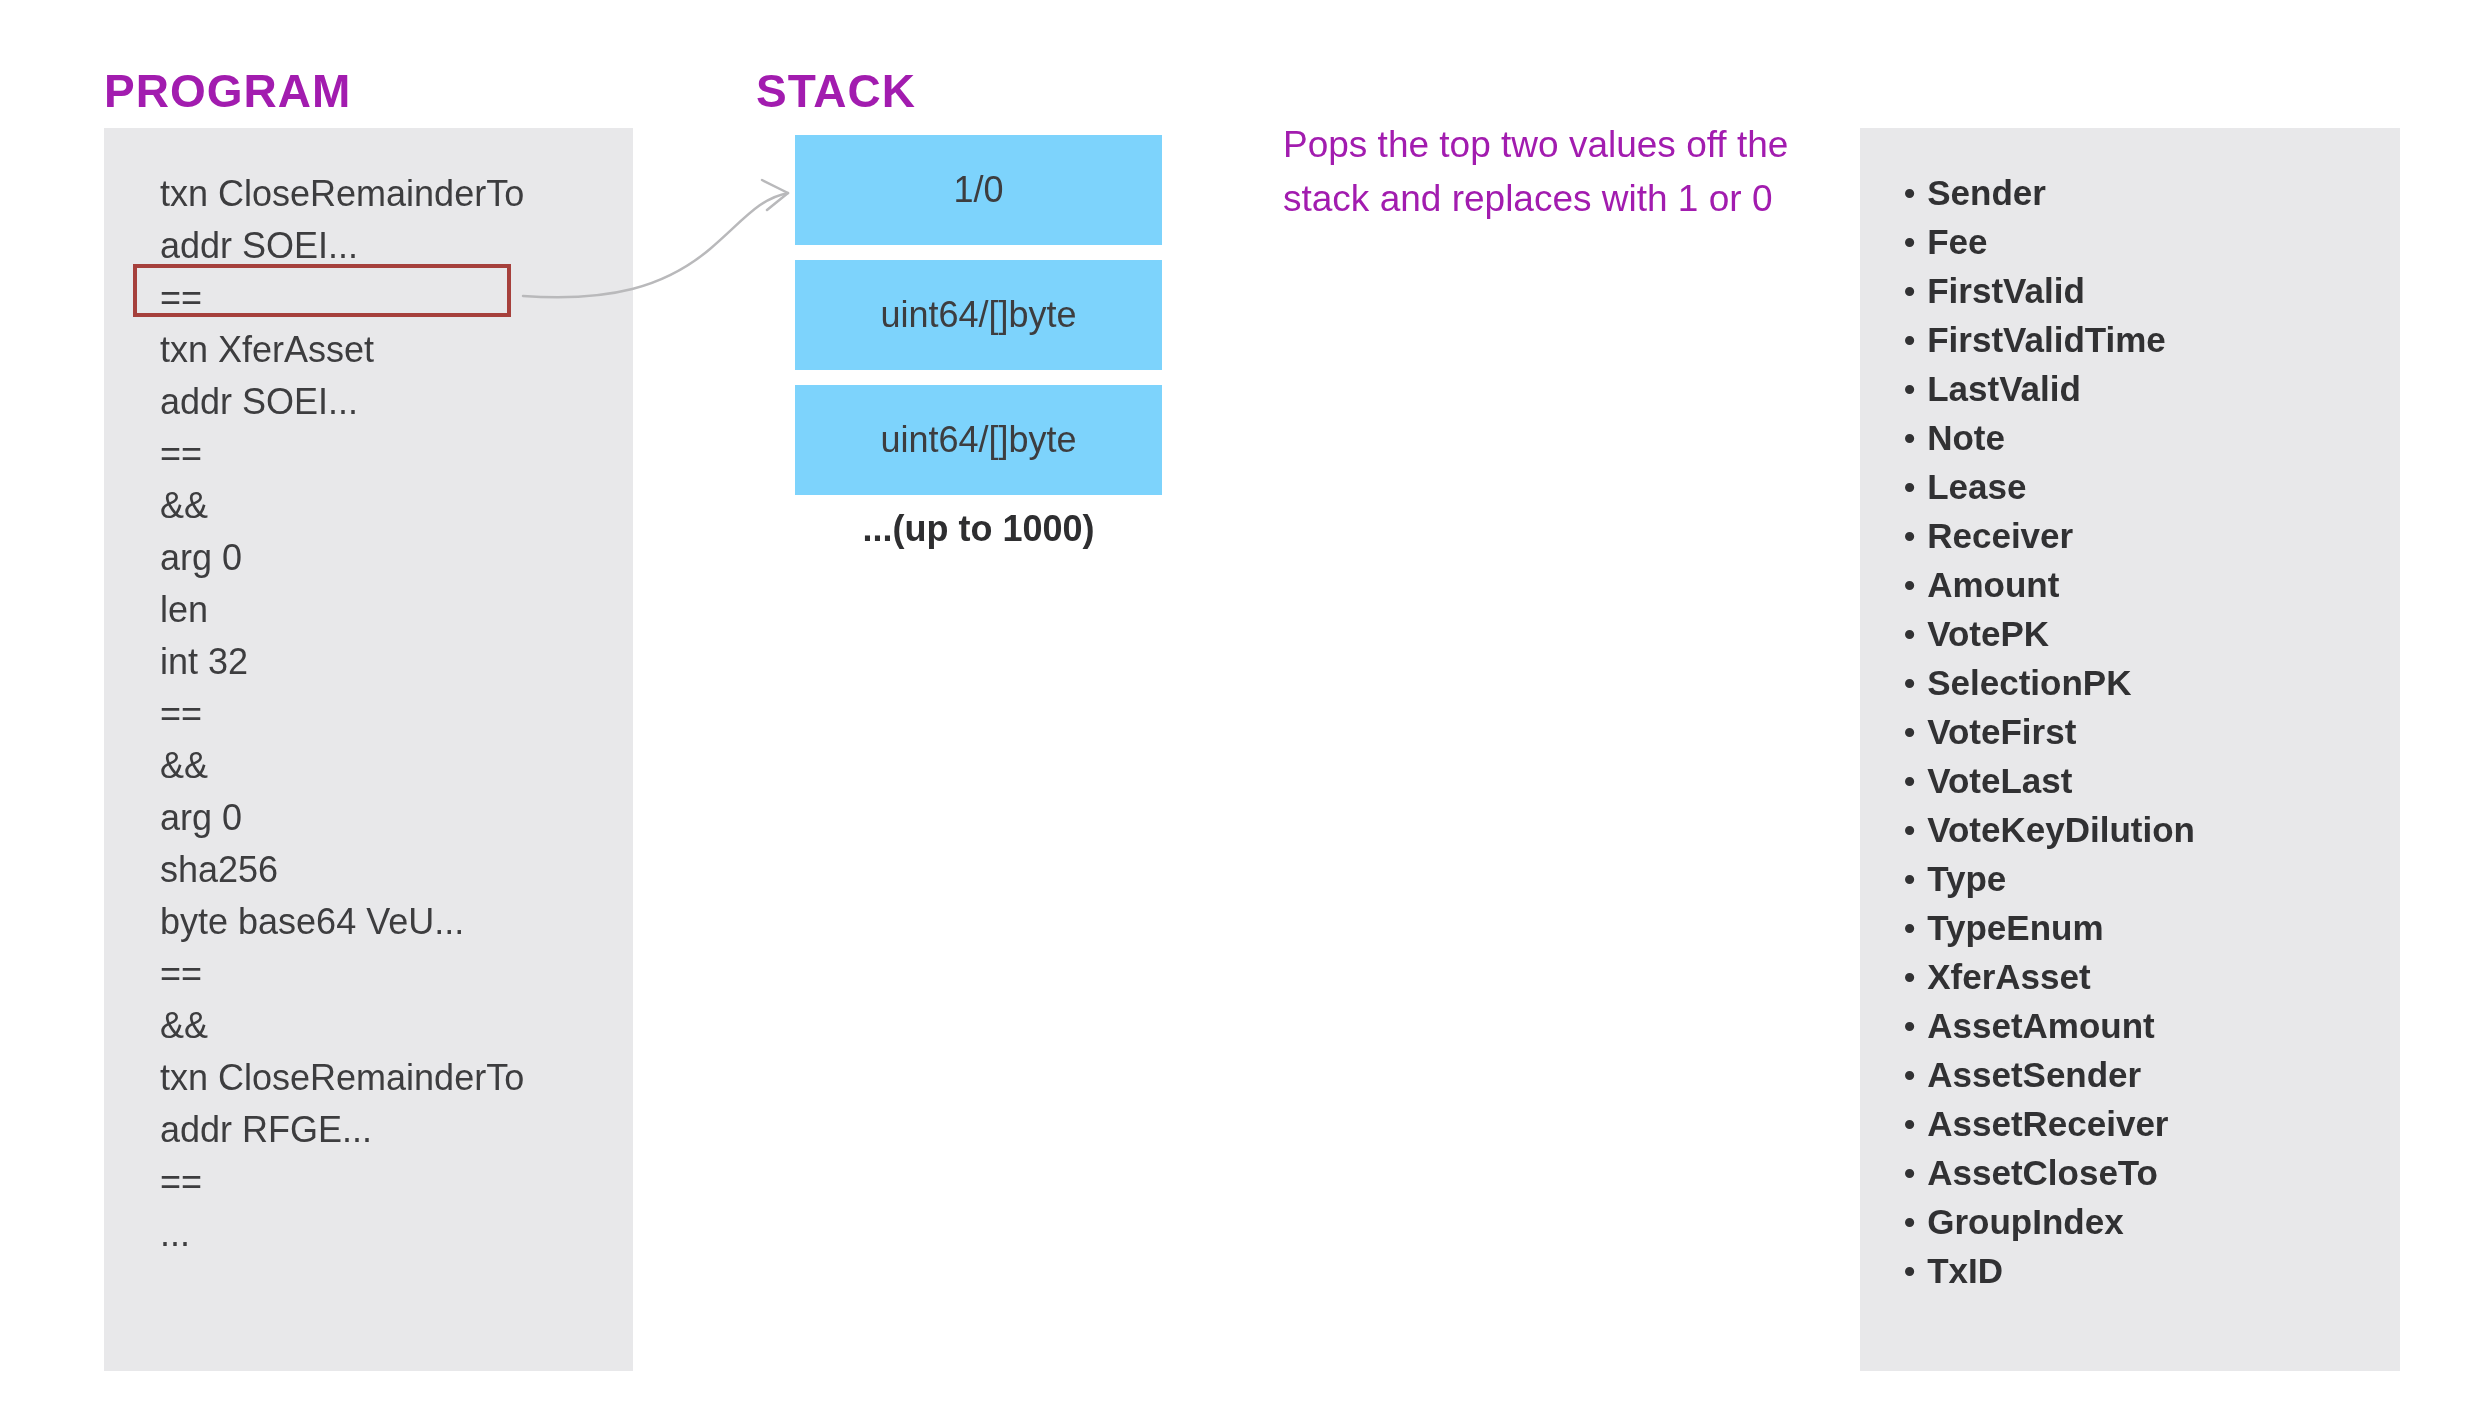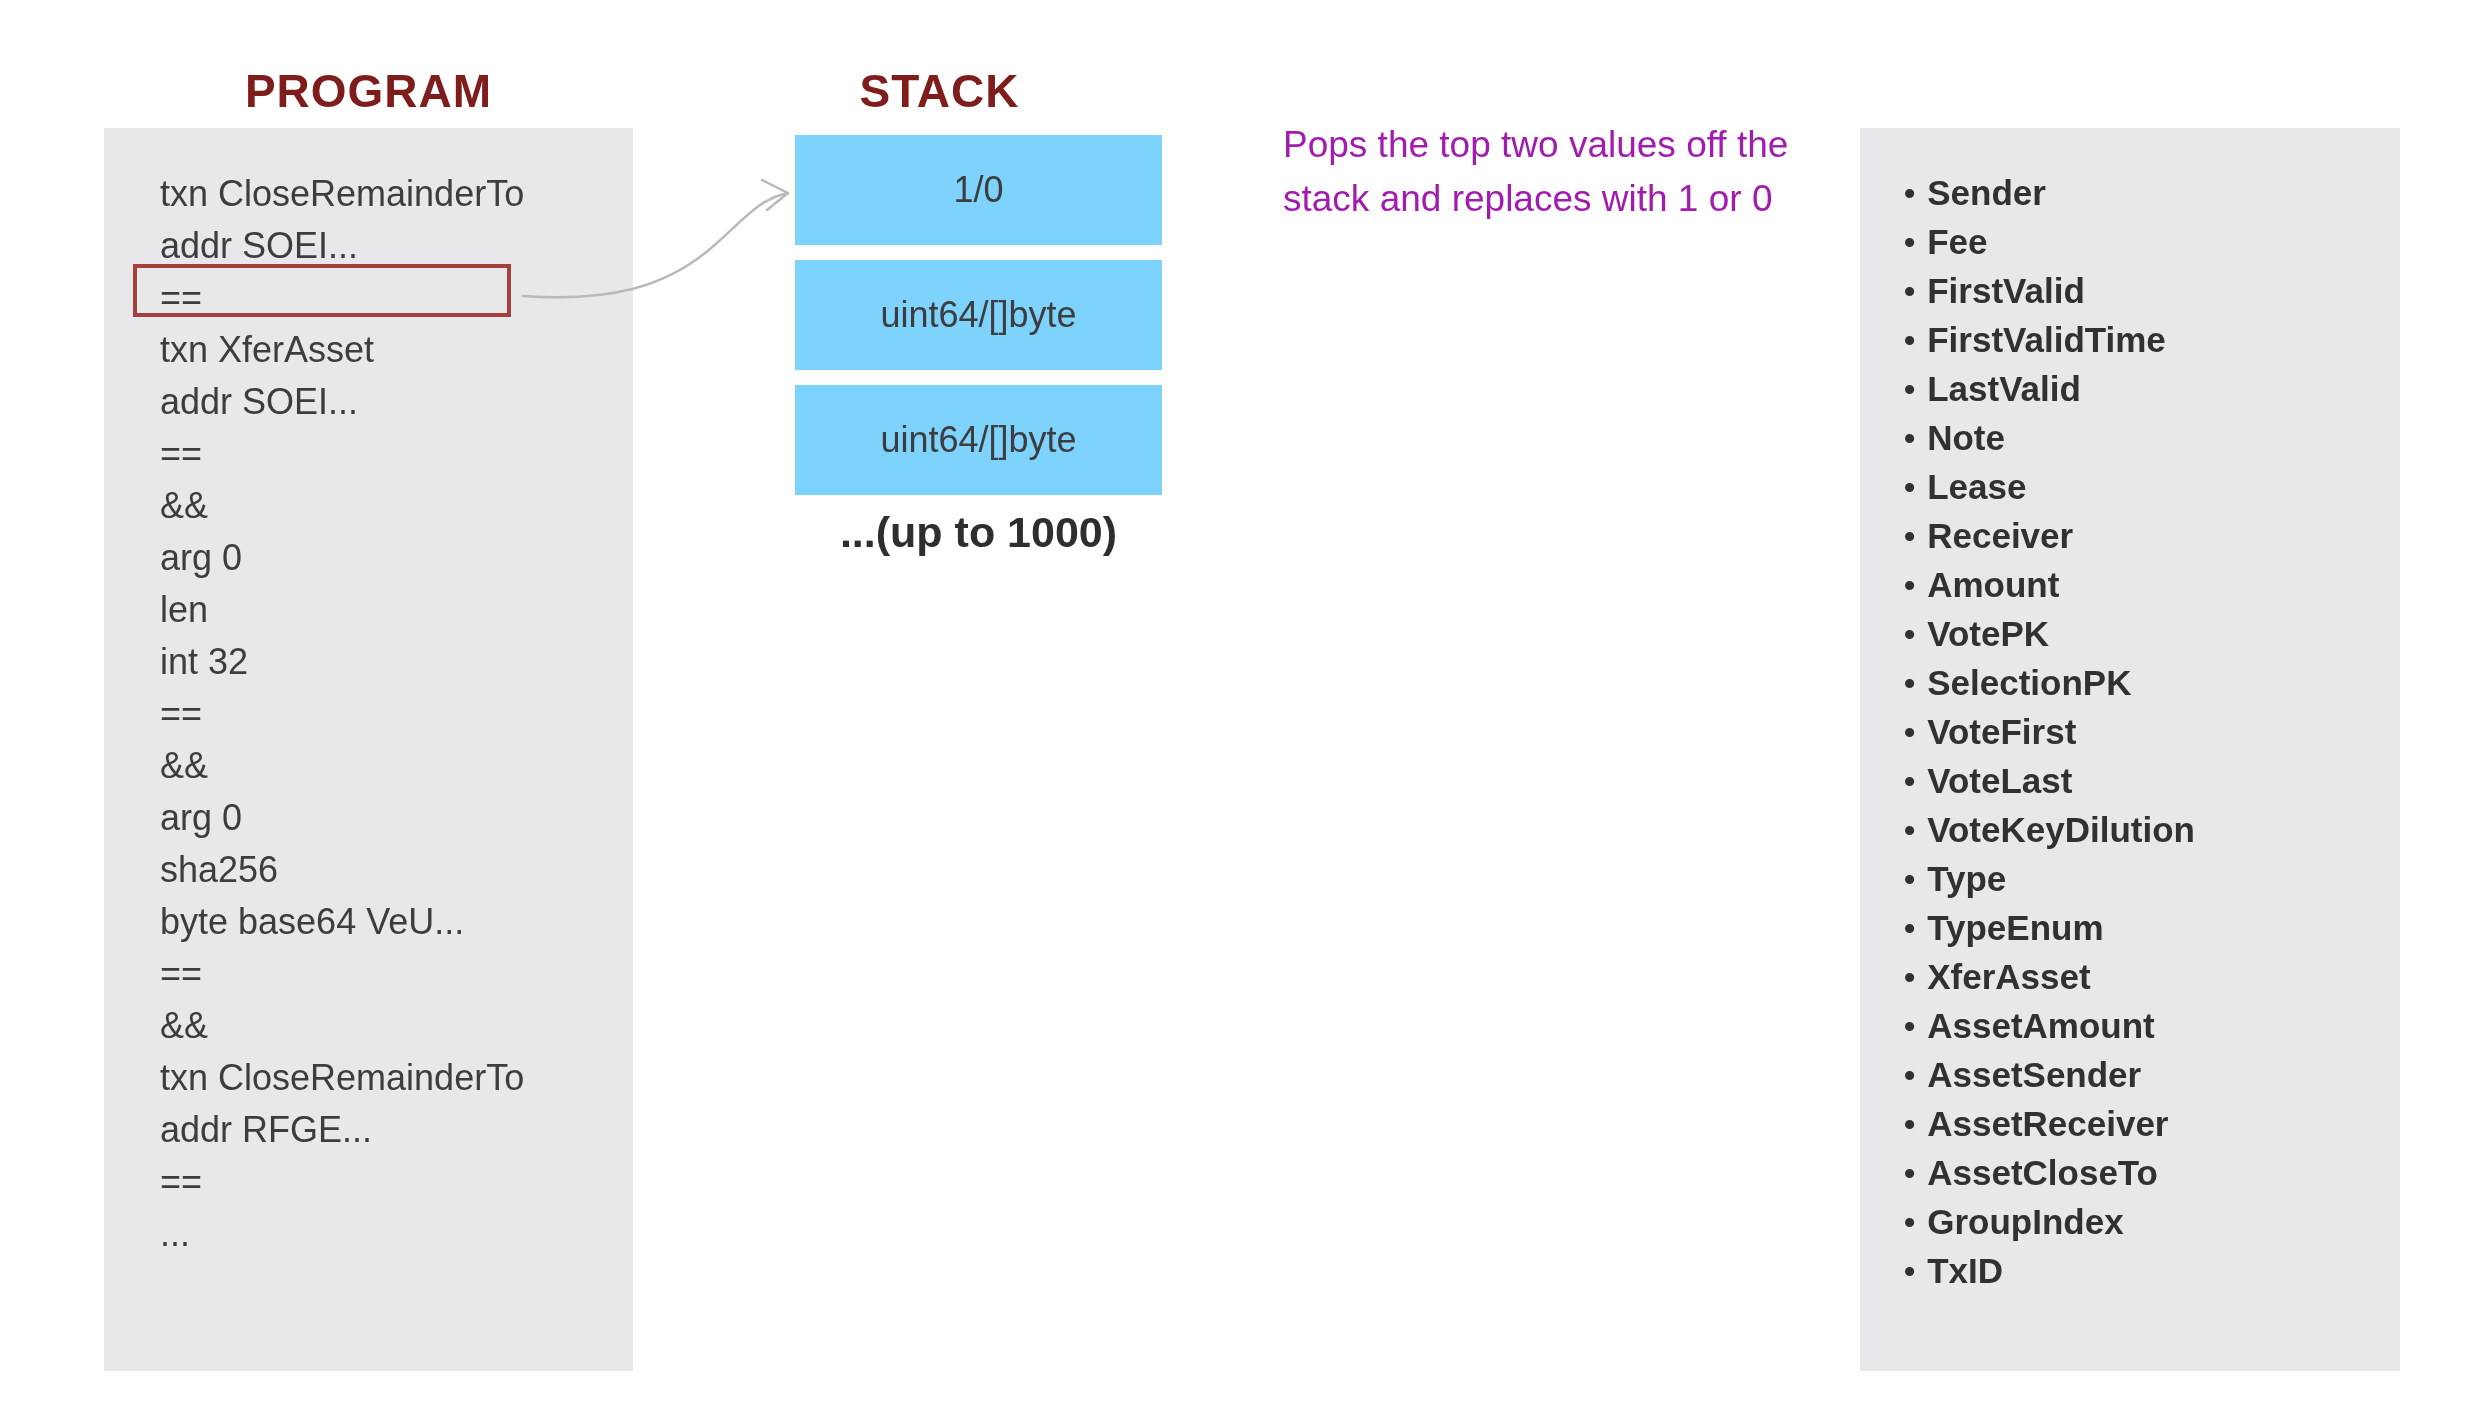--- a/index.html
+++ b/index.html
@@ -1,21 +1,21 @@
 <!DOCTYPE html>
 <html><head>
 <meta charset="utf-8">
 <style>
   html,body { margin:0; padding:0; background:#ffffff; }
   body { width:2480px; height:1408px; overflow:hidden;
          font-family:"Liberation Sans", sans-serif; }
   .canvas { position:relative; width:2480px; height:1408px; background:#ffffff; }
 
-  .col-title { position:absolute; top:64px; text-align:center;
-               font-size:46px; font-weight:bold; letter-spacing:1px; color:#7f1d1d; }
+  .col-title { position:absolute; top:64px; 
+               font-size:46px; font-weight:bold; letter-spacing:1px; color:#a21caf; }
   #program-title { left:104px; width:529px; }
   #stack-title   { left:756px; width:367px; }
   #txn-title     { left:1860px; width:540px; }
 
   .panel { position:absolute; background:#e8e8ea; }
   #program-panel { left:104px; top:128px; width:529px; height:1243px; }
   #txn-panel     { left:1860px; top:128px; width:540px; height:1243px; }
 
   .code-lines { padding:40px 8px 0 56px; }
   .code-line { height:52px; display:flex; align-items:center;
@@ -24,21 +24,21 @@
   .highlight-box { position:absolute; left:133px; top:264px; width:378px; height:53px;
                    border:4px solid #a6403c; box-sizing:border-box; background:transparent; }
 
   #flow-arrow { position:absolute; left:500px; top:165px; width:310px; height:150px; }
 
   .stack-slots { position:absolute; left:795px; top:135px; width:367px; }
   .stack-slot { width:367px; height:110px; margin-bottom:15px; background:#7dd3fc;
                 display:flex; align-items:center; justify-content:center;
                 font-size:36px; color:#3d3d3f; }
   #stack-note { position:absolute; left:795px; top:508px; width:367px;
-                text-align:center; font-size:43px; font-weight:bold; color:#2e2e30; }
+                text-align:center; font-size:36px; font-weight:bold; color:#2e2e30; }
 
   #annotation { position:absolute; left:1283px; top:118px; width:520px;
                 font-size:37px; line-height:54px; color:#a21caf; }
 
   .txn-list { padding:40px 0 0 44px; }
   .txn-item { height:49px; display:flex; align-items:center;
               font-size:35px; font-weight:600; color:#313133; }
   .bullet { margin-right:12px; font-size:32px; line-height:1; }
 </style>
 </head>

